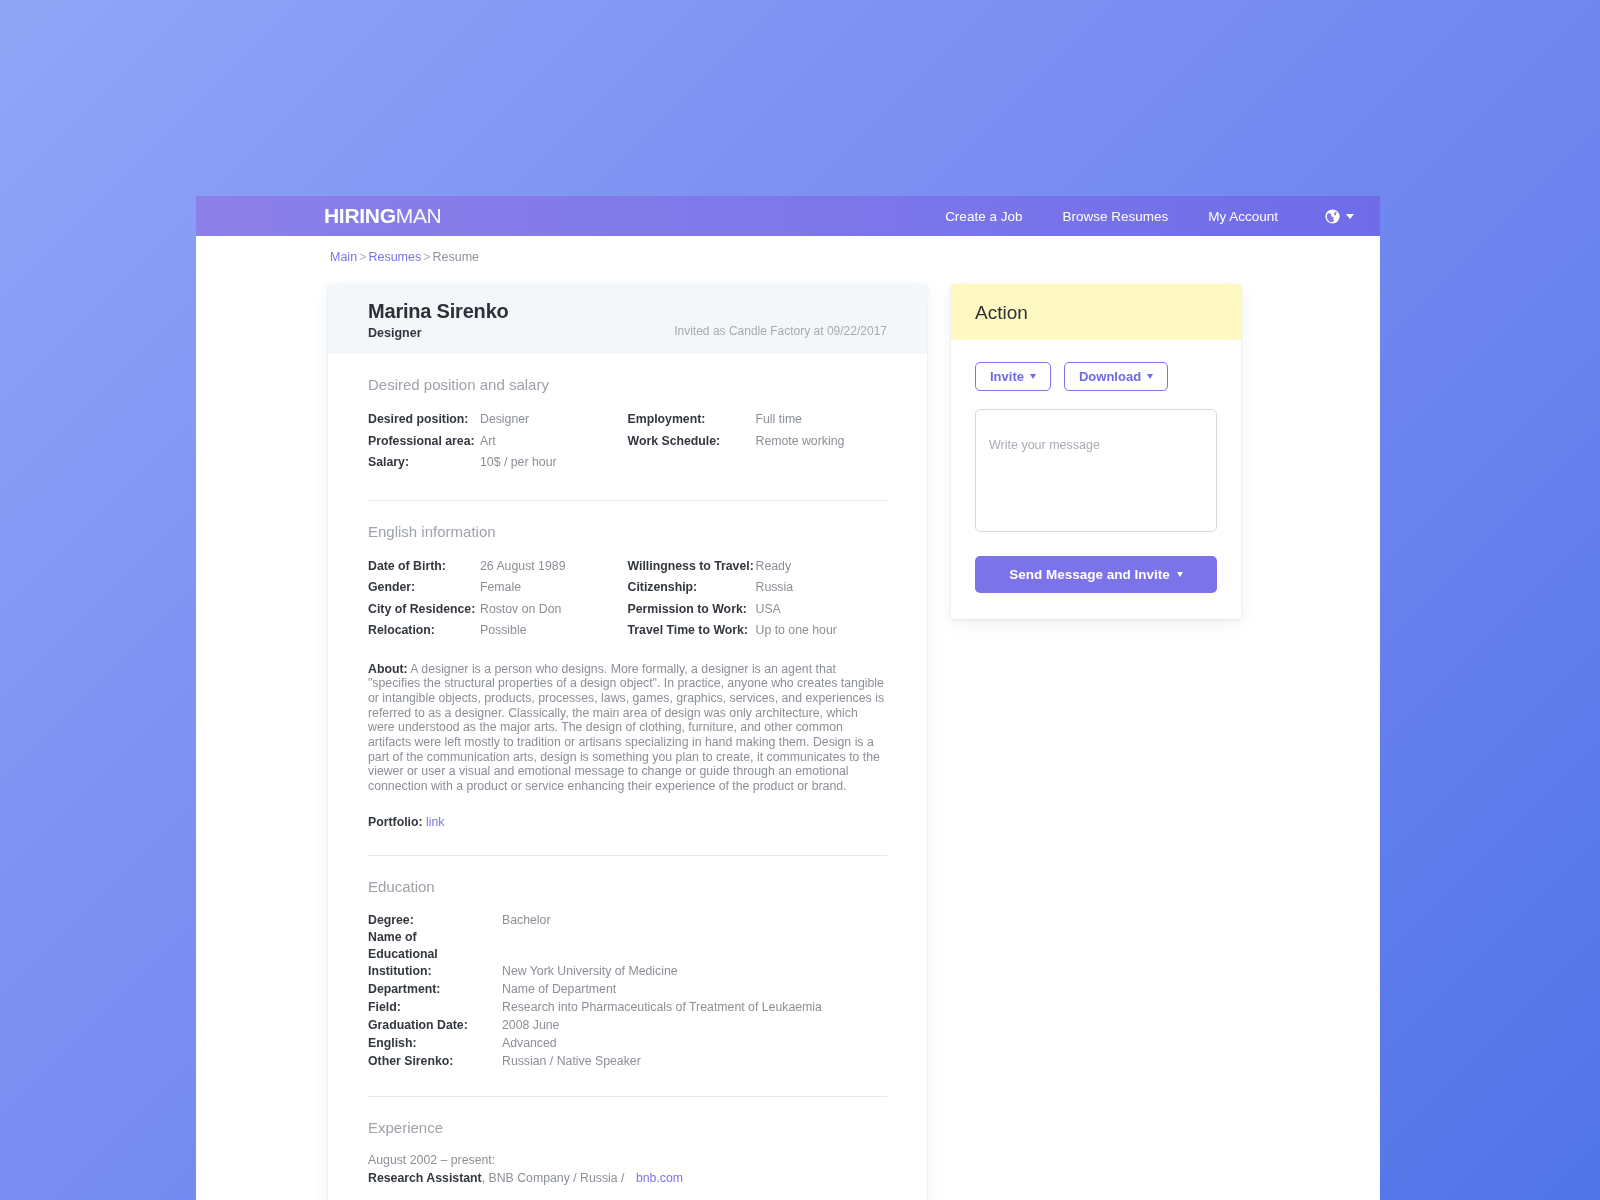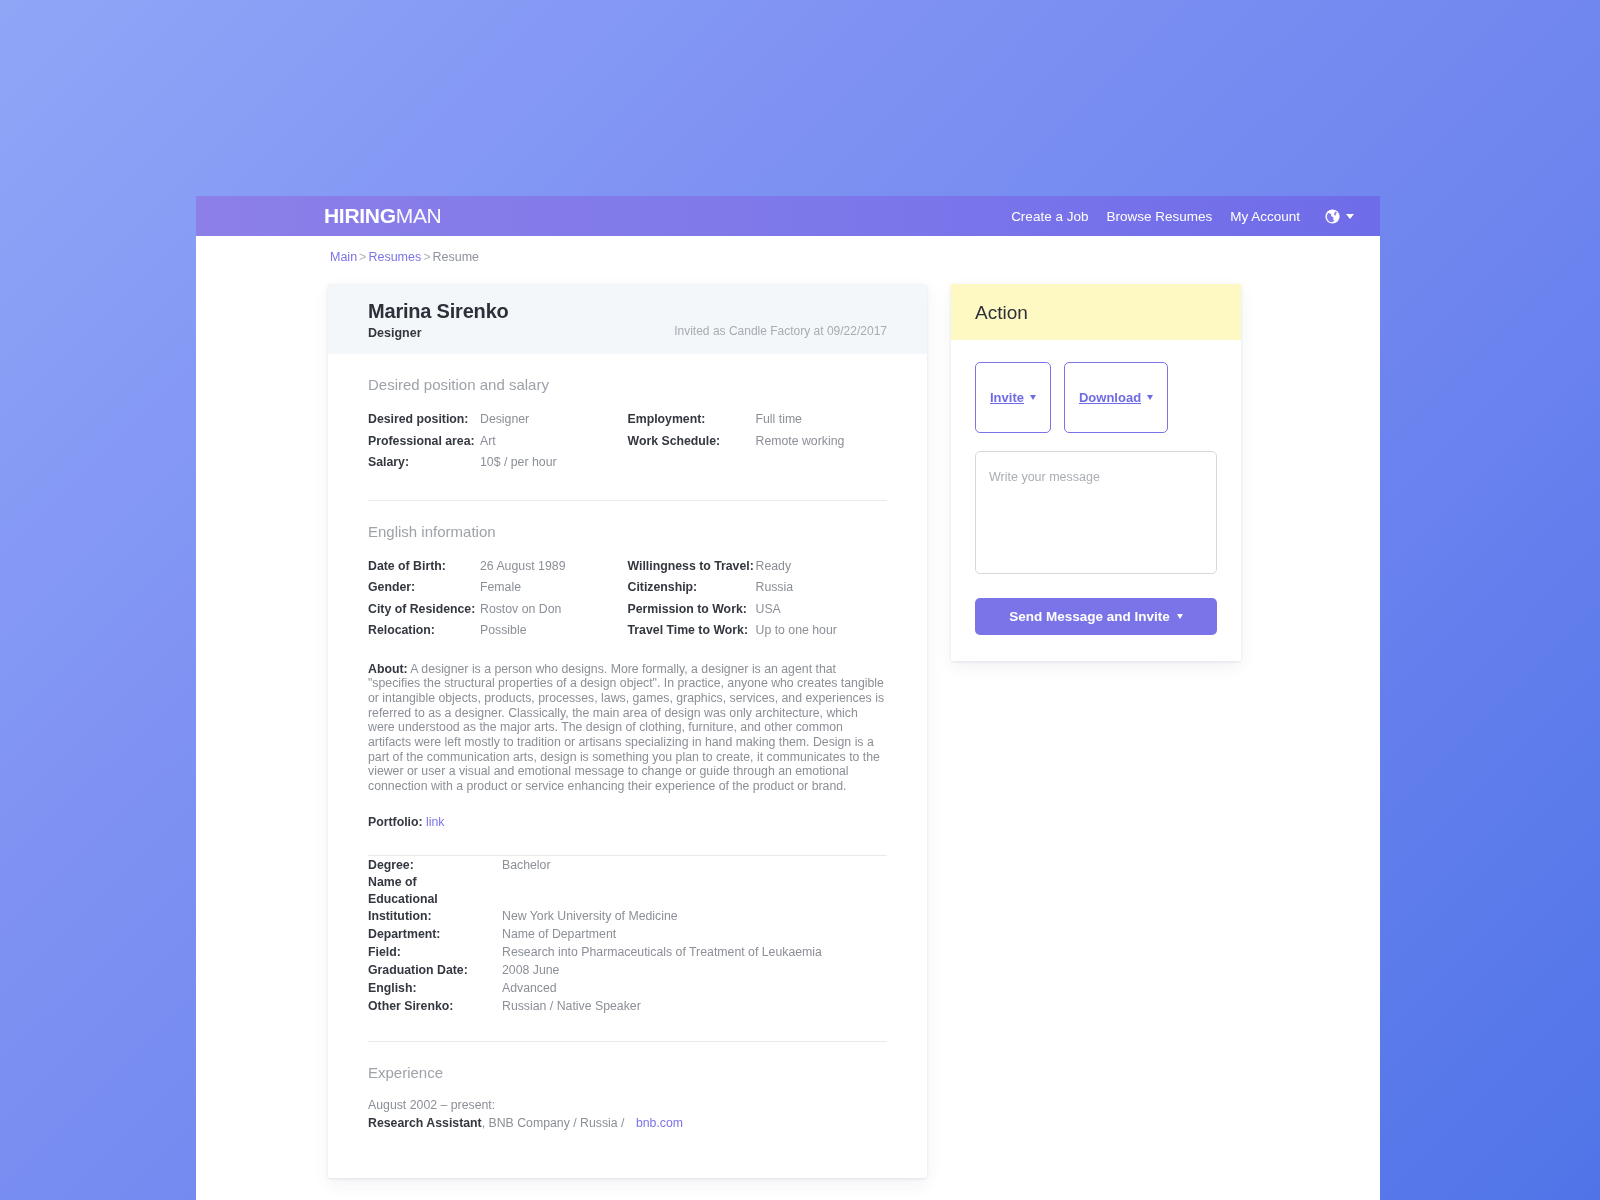--- a/index.html
+++ b/index.html
@@ -34,21 +34,21 @@
     font-size: 21px;
     letter-spacing: -0.3px;
     white-space: nowrap;
   }
   .logo .b { font-weight: bold; }
   .logo .l { font-weight: 300; opacity: .96; }
   .nav {
     margin-left: auto;
     display: flex;
     align-items: center;
-    gap: 18px;
+    gap: 40px;
   }
   .nav-item {
     color: #ffffff;
     font-size: 13.5px;
     white-space: nowrap;
     cursor: pointer;
   }
   .lang {
     display: flex;
     align-items: center;
@@ -183,41 +183,40 @@
   .action-title { font-size: 19px; color: #2c3038; font-weight: normal; }
   .action-body { padding: 22px 24px 26px 24px; }
   .btn-row { display: flex; gap: 13px; }
   .btn-outline {
     border: 1px solid #7b74e8;
     color: #6f6ae5;
     background: #fff;
     border-radius: 5px;
     font-size: 13px;
     font-weight: bold;
-    padding: 27px 14px;
+    padding: 6px 14px;
     display: flex;
     align-items: center;
     gap: 6px;
     cursor: pointer;
     font-family: "Liberation Sans", sans-serif;
-    text-decoration: underline;
   }
   .caret-p {
     width: 0; height: 0;
     border-left: 3.5px solid transparent;
     border-right: 3.5px solid transparent;
     border-top: 5px solid #6f6ae5;
   }
   .msgbox {
     margin-top: 18px;
     width: 100%;
     height: 123px;
     border: 1px solid #d4d8de;
     border-radius: 5px;
-    padding: 18px 13px;
+    padding: 28px 13px;
     font-size: 12.5px;
     color: #9ca0a7;
     resize: none;
     font-family: "Liberation Sans", sans-serif;
     background: #fff;
   }
   .msgbox::placeholder { color: #a9adb4; }
   .btn-primary {
     margin-top: 20px;
     width: 100%;
@@ -355,20 +354,21 @@
               </div>
           </div>
         </div>
 
         <div class="about"><b>About:</b> <span>A designer is a person who designs. More formally, a designer is an agent that "specifies the structural properties of a design object". In practice, anyone who creates tangible or intangible objects, products, processes, laws, games, graphics, services, and experiences is referred to as a designer. Classically, the main area of design was only architecture, which were understood as the major arts. The design of clothing, furniture, and other common artifacts were left mostly to tradition or artisans specializing in hand making them. Design is a part of the communication arts, design is something you plan to create, it communicates to the viewer or user a visual and emotional message to change or guide through an emotional connection with a product or service enhancing their experience of the product or brand.</span></div>
 
         <div class="portfolio"><span>Portfolio:</span> <a>link</a></div>
 
         <div class="divider"></div>
 
+        <div class="section-title">Education</div>
         <div>
           <div class="edu-row">
               <span class="k">Degree:</span>
               <span class="v">Bachelor</span>
             </div>
           <div class="edu-row">
             <span class="k k-multi"><span>Name of</span><br><span>Educational Institution:</span></span>
             <span class="v" style="align-self:flex-end">New York University of Medicine</span>
           </div>
           <div class="edu-row">

